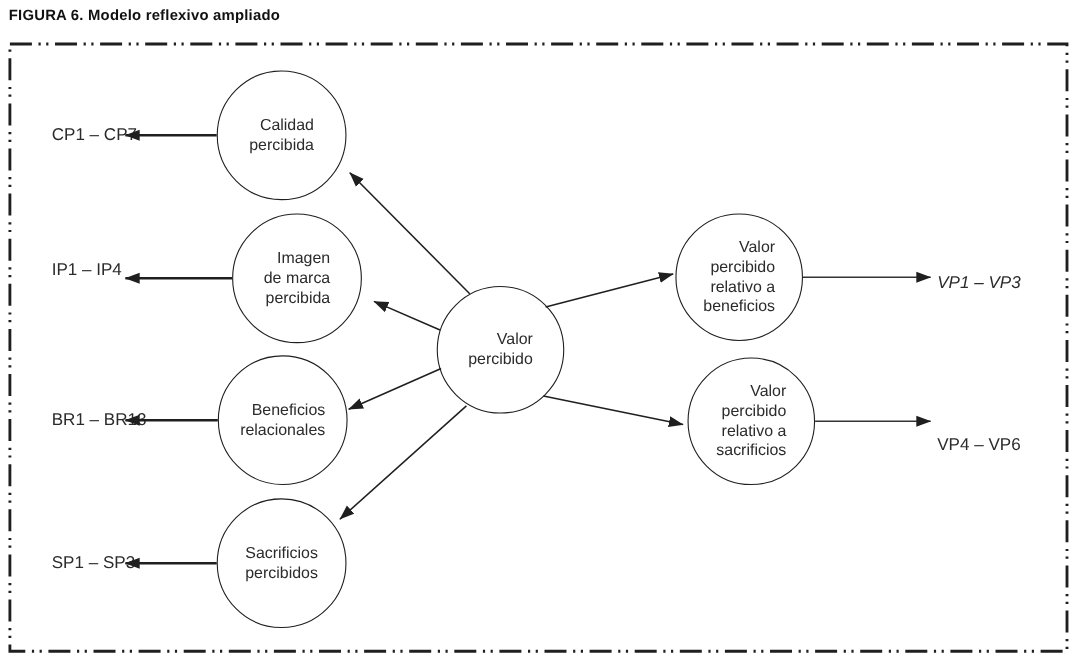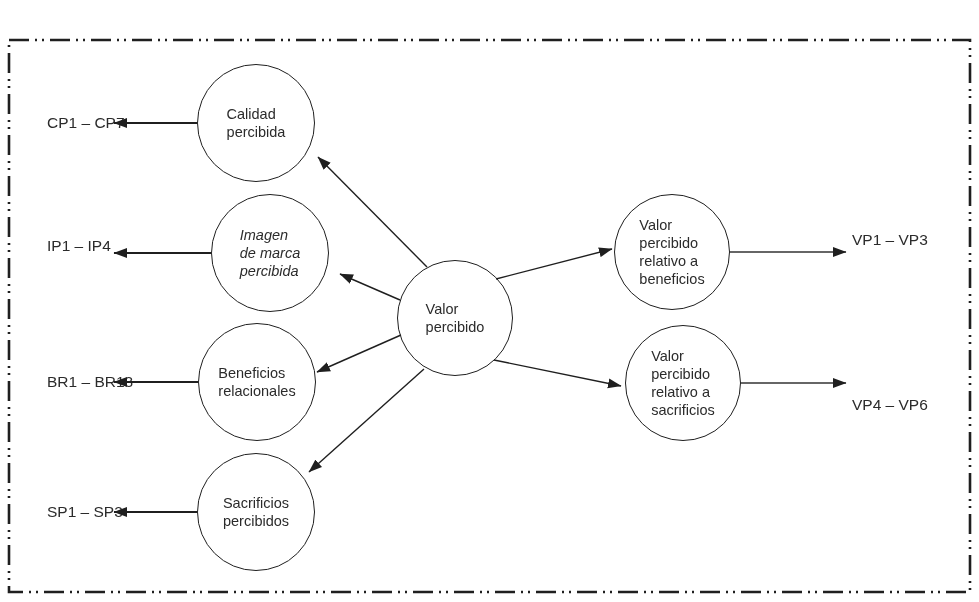--- a/index.html
+++ b/index.html
@@ -29,21 +29,21 @@
   }
   .node {
     position: absolute;
     box-sizing: border-box;
     border: 1.5px solid #1f1f1f;
     border-radius: 50%;
     background: #ffffff;
     display: flex;
     align-items: center;
     justify-content: center;
-    text-align: left;
+    text-align: right;
   }
   .node span {
     white-space: pre-line;
     font-size: 14.5px;
     line-height: 1.25;
     color: #2b2b2b;
   }
   .indicator {
     position: absolute;
     height: 20px;
@@ -51,26 +51,27 @@
     font-size: 15.5px;
     color: #2b2b2b;
     white-space: nowrap;
   }
 </style>
 </head>
 <body>
 
 <div class="page">
 
+  <h1 class="title">FIGURA 6. Modelo reflexivo ampliado</h1>
 
   <div class="node" style="left:197px; top:64px;  width:118px; height:118px;">
     <span>Calidad
 percibida</span>
   </div>
-  <div class="node" style="left:211px; top:194px; width:118px; height:118px;font-style:italic;">
+  <div class="node" style="left:211px; top:194px; width:118px; height:118px;">
     <span>Imagen
 de marca
 percibida</span>
   </div>
   <div class="node" style="left:198px; top:323px; width:118px; height:118px;">
     <span>Beneficios
 relacionales</span>
   </div>
   <div class="node" style="left:197px; top:453px; width:118px; height:118px;">
     <span>Sacrificios
@@ -90,21 +91,21 @@
     <span>Valor
 percibido
 relativo a
 sacrificios</span>
   </div>
 
   <div class="indicator" style="left:47px;  top:113px;">CP1 – CP7</div>
   <div class="indicator" style="left:47px;  top:236px;">IP1 – IP4</div>
   <div class="indicator" style="left:47px;  top:372px;">BR1 – BR13</div>
   <div class="indicator" style="left:47px;  top:502px;">SP1 – SP3</div>
-  <div class="indicator" style="left:852px; top:230px;">VP1 – VP3</div>
+  <div class="indicator" style="left:852px; top:248px;font-style:italic;">VP1 – VP3</div>
   <div class="indicator" style="left:852px; top:395px;">VP4 – VP6</div>
 
   <svg class="layer" width="979" height="602" viewBox="0 0 979 602">
     <defs>
       <marker id="ah" markerUnits="userSpaceOnUse" markerWidth="14" markerHeight="11" viewBox="0 0 14 11" refX="13" refY="5.5" orient="auto">
         <path d="M0,0.5 L13.5,5.5 L0,10.5 Z" fill="#1f1f1f"></path>
       </marker>
     </defs>
 
     <rect x="9" y="40" width="961" height="552" fill="none" stroke="#1f1f1f" stroke-width="2.6" stroke-dasharray="20 6 2 5 2 6"></rect>

